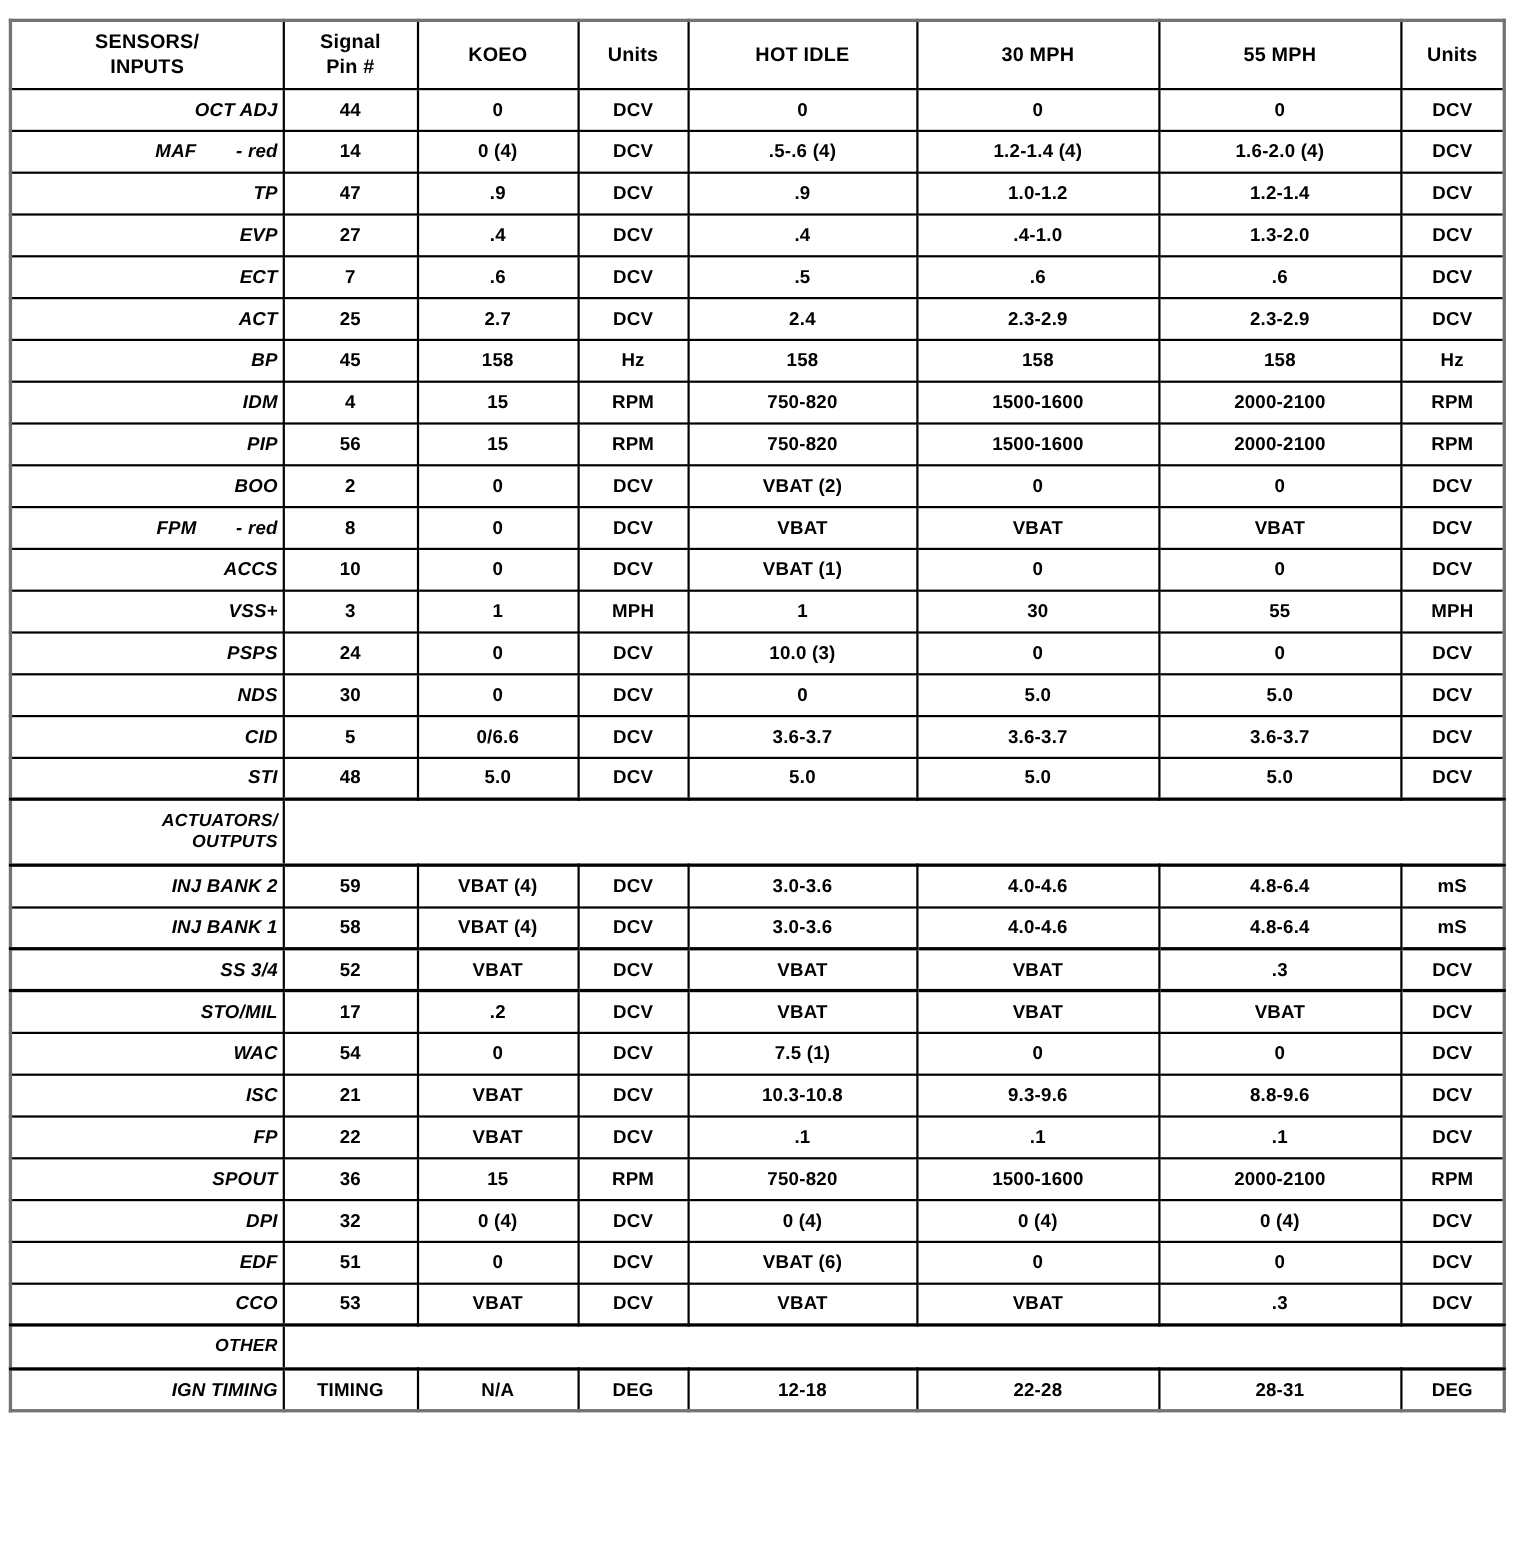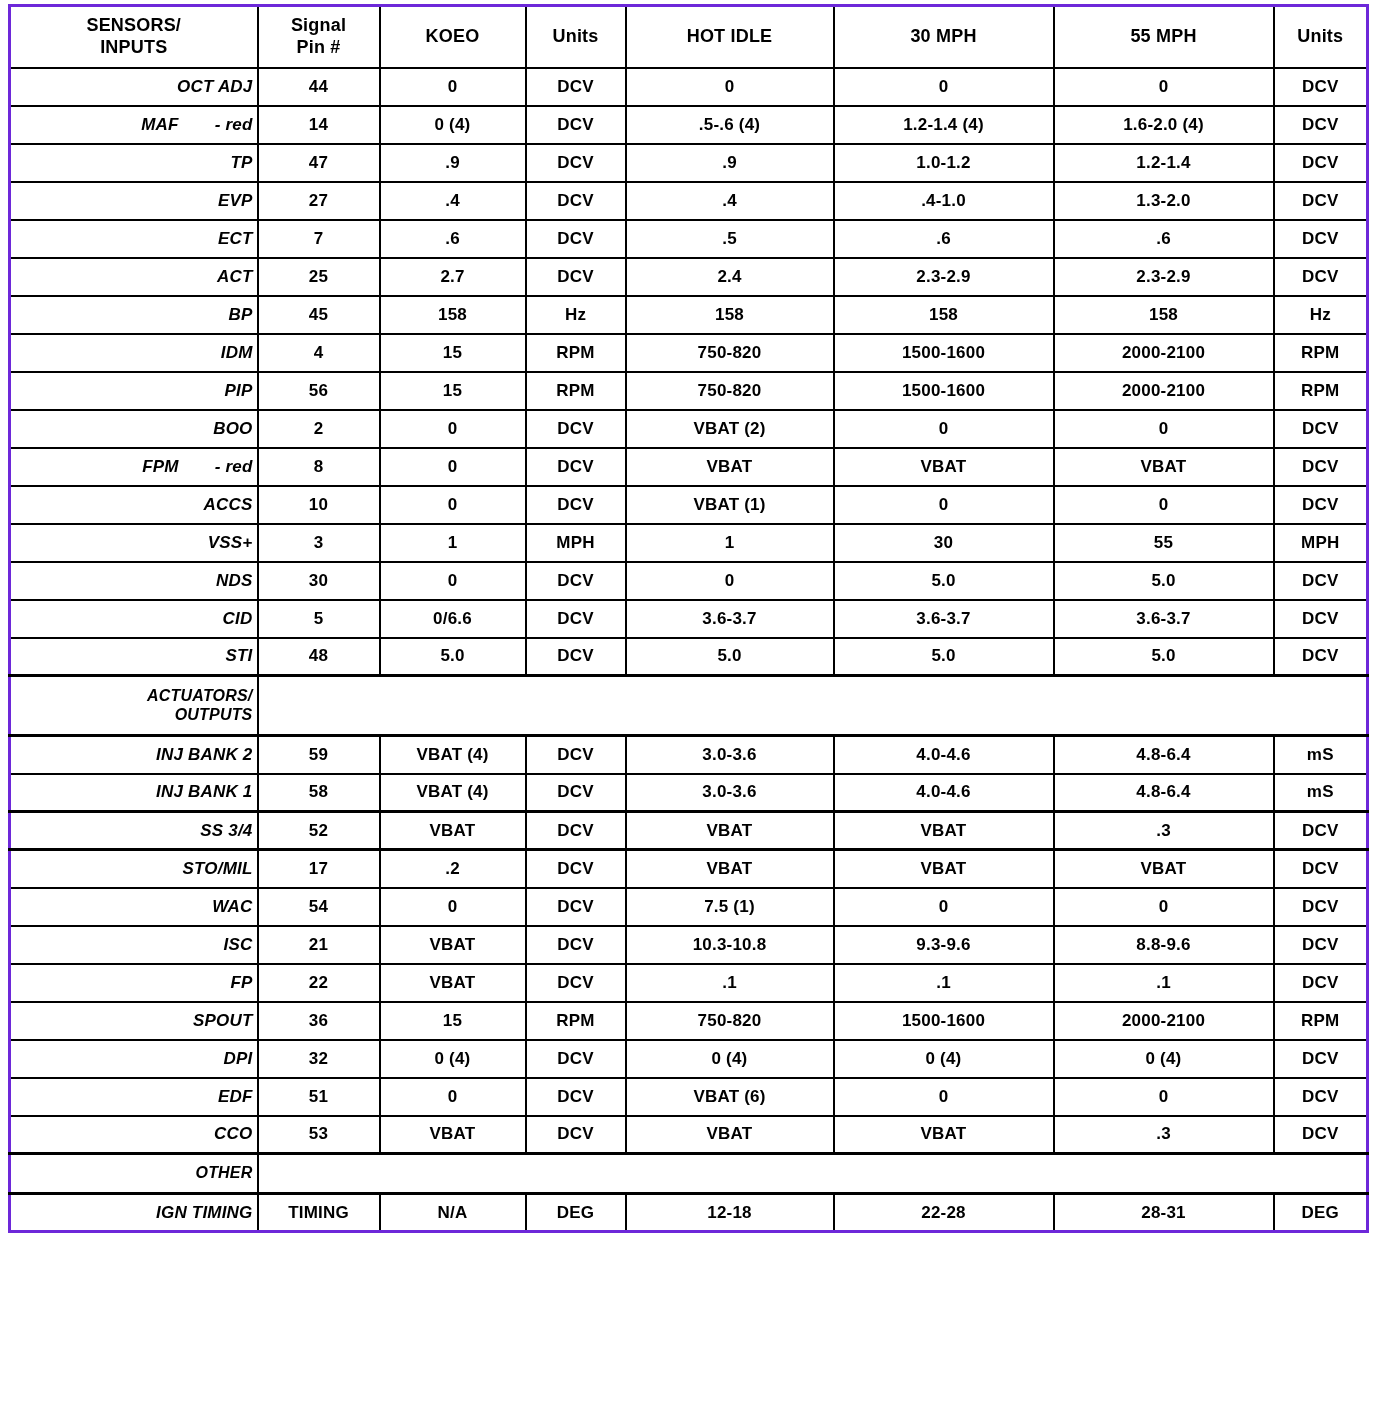--- a/index.html
+++ b/index.html
@@ -16,21 +16,22 @@
     width: 1392px;
     height: 1420px;
     box-sizing: border-box;
     padding: 4px 24px 6px 8px;
     background: #ffffff;
   }
   table.signal-table {
     border-collapse: collapse;
     table-layout: fixed;
     width: 1358px;
-    border: 3px solid #6d28d9;
+    border: 3px solid #737373;
+    margin-top: 13px;
   }
   th, td {
     border: 2px solid #000000;
     box-sizing: border-box;
     text-align: center;
     vertical-align: middle;
     font-size: 17px;
     font-weight: 700;
     padding: 0 4px;
     height: 38px;
@@ -221,20 +222,30 @@
           <td class="label-cell"><span>VSS+</span></td>
           <td>3</td>
           <td>1</td>
           <td>MPH</td>
           <td>1</td>
           <td>30</td>
           <td>55</td>
           <td>MPH</td>
         </tr>
         <tr class="data-row">
+          <td class="label-cell"><span>PSPS</span></td>
+          <td>24</td>
+          <td>0</td>
+          <td>DCV</td>
+          <td>10.0 (3)</td>
+          <td>0</td>
+          <td>0</td>
+          <td>DCV</td>
+        </tr>
+        <tr class="data-row">
           <td class="label-cell"><span>NDS</span></td>
           <td>30</td>
           <td>0</td>
           <td>DCV</td>
           <td>0</td>
           <td>5.0</td>
           <td>5.0</td>
           <td>DCV</td>
         </tr>
         <tr class="data-row">

